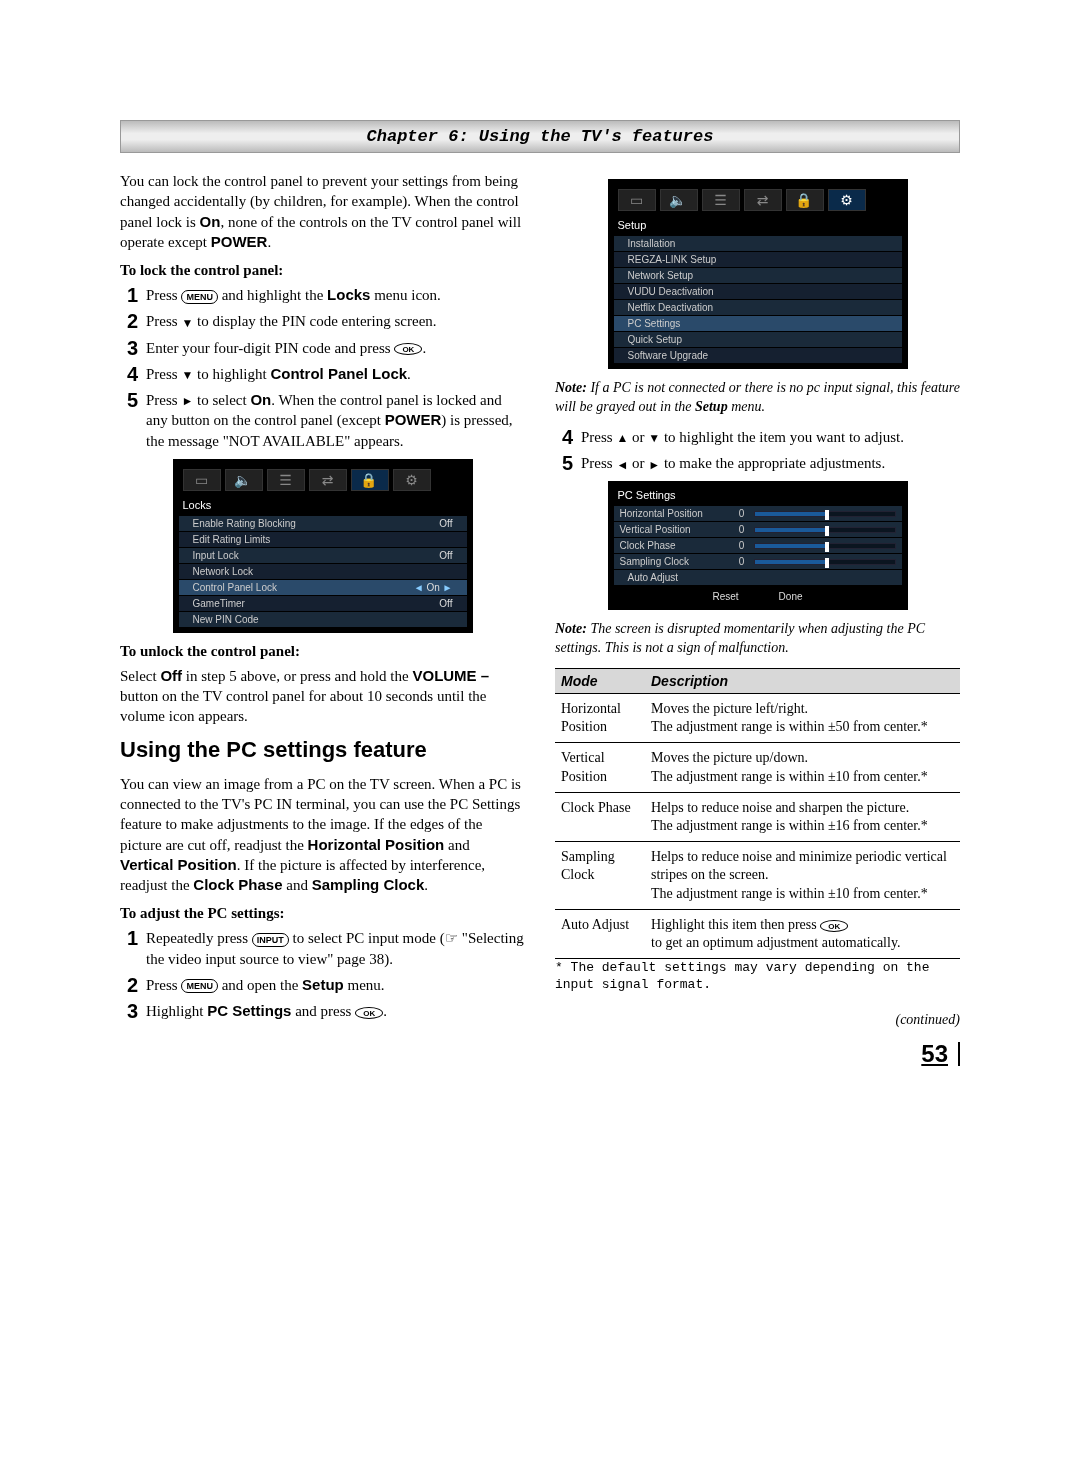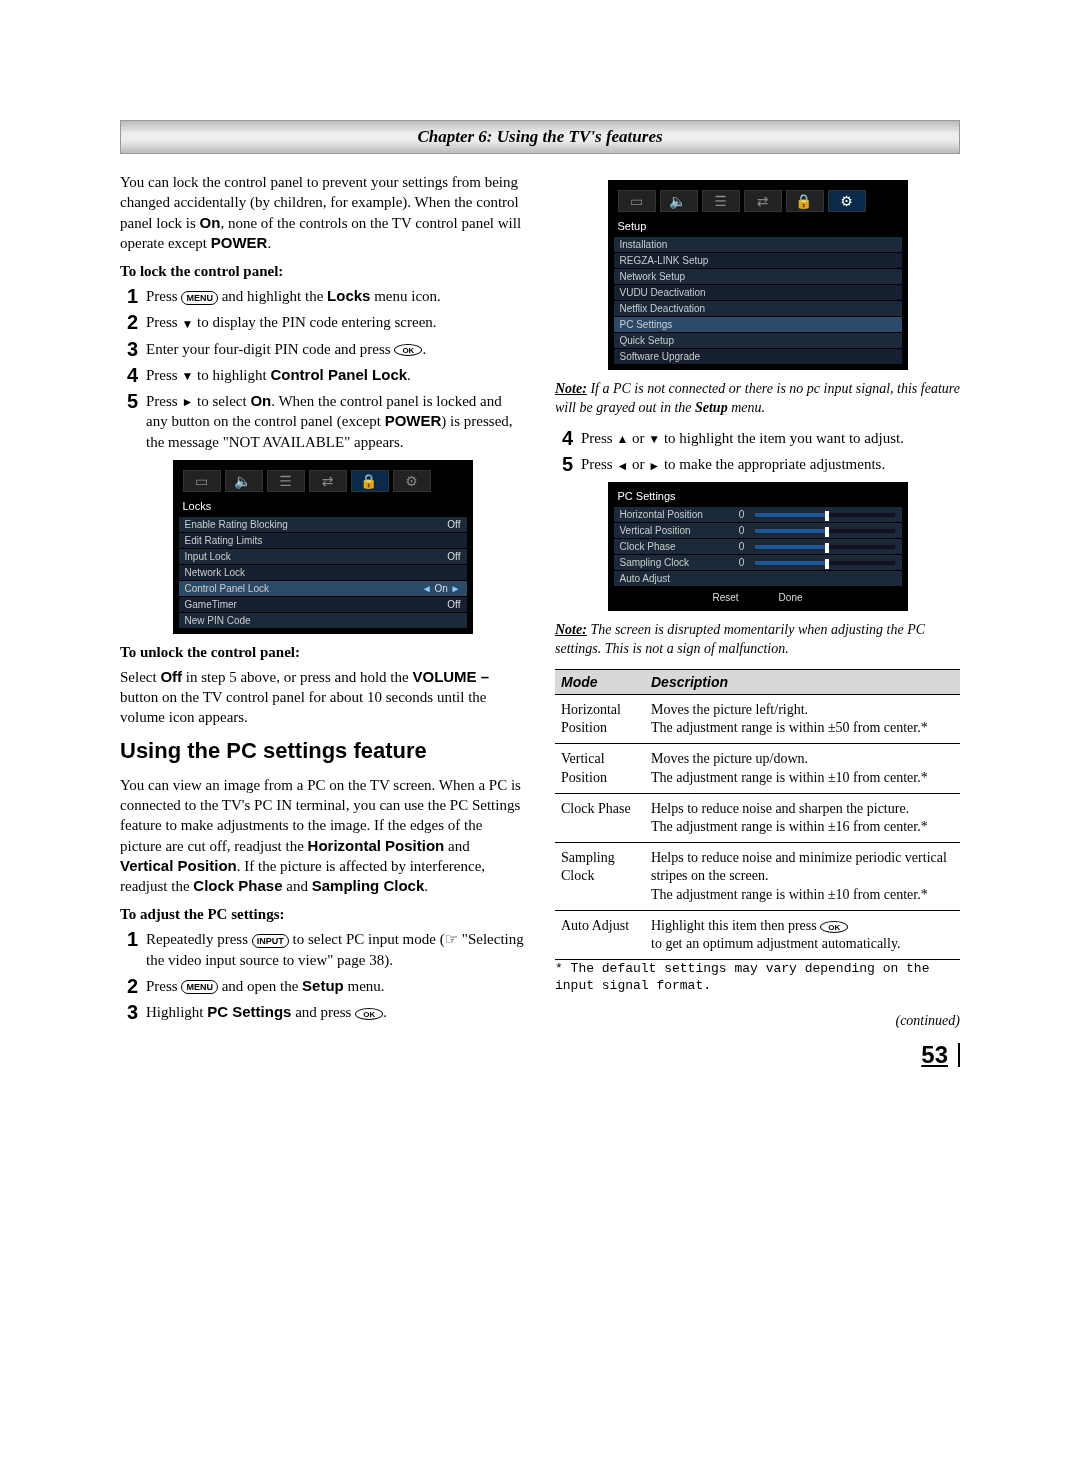--- a/index.html
+++ b/index.html
@@ -14,21 +14,21 @@
   }
   .page {
     padding: 120px 120px 60px 120px;
     position: relative;
   }
   .chapter-bar {
     background: linear-gradient(to bottom, #888 0%, #f0f0f0 50%, #888 100%);
     background: #c0c0c0;
     border: 1px solid #999;
     text-align: center;
-    font-family: Liberation Serif, serif;
+    font-family: Liberation Mono, monospace;
     font-weight: bold;
     font-style: italic;
     font-size: 17px;
     padding: 6px 0;
     margin-bottom: 18px;
     background: linear-gradient(#bbb,#eee 40%,#eee 60%,#bbb);
   }
   .columns {
     display: flex;
     gap: 30px;
@@ -115,36 +115,36 @@
     font-size: 14px;
   }
   .menu-screenshot .tab.active { background:#0a2a4a; color:#fff; }
   .menu-screenshot .title {
     color: #fff; font-size: 11px; padding: 2px 4px 4px 4px;
   }
   .menu-screenshot .row {
     display: flex;
     background: #1a2a3a;
     border-top: 1px solid #000;
-    padding: 2px 6px;
+    padding: 2px 14px;
     align-items: center;
     justify-content: space-between;
     font-size: 10px;
   }
   .menu-screenshot .row.alt { background:#152030; }
   .menu-screenshot .row.sel { background:#2a4a6a; }
   .menu-screenshot .row .val { color:#ddd; }
   .menu-screenshot .row .arrows { color:#8cf; font-size:10px; }
   .note {
     font-style: italic;
     font-size: 14px;
     line-height: 1.35;
     margin: 10px 0;
   }
-  .note .label { font-weight: bold; font-style: italic; text-decoration: underline; }
+  .note .label { font-weight: bold; font-style: italic; }
   table.desc {
     border-collapse: collapse;
     width: 100%;
     font-size: 14px;
     margin-top: 8px;
   }
   table.desc th {
     font-family: Arial, Helvetica, sans-serif;
     font-weight: bold;
     text-align: left;

